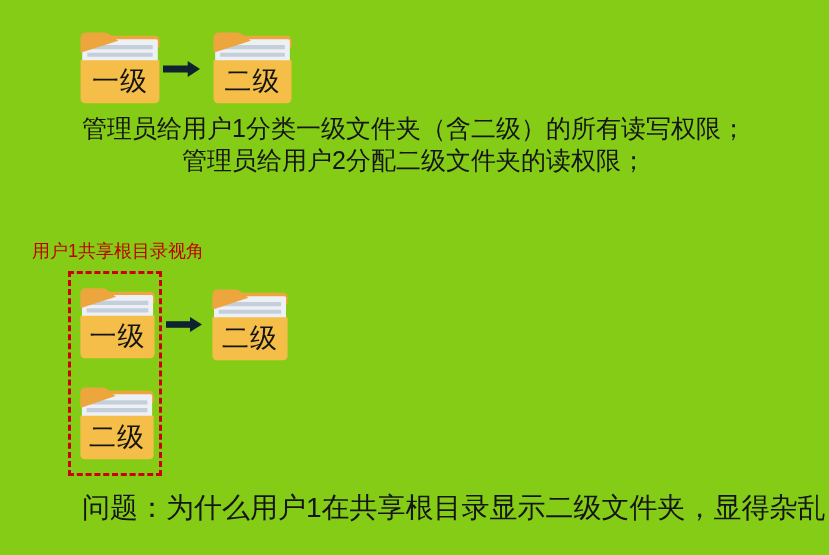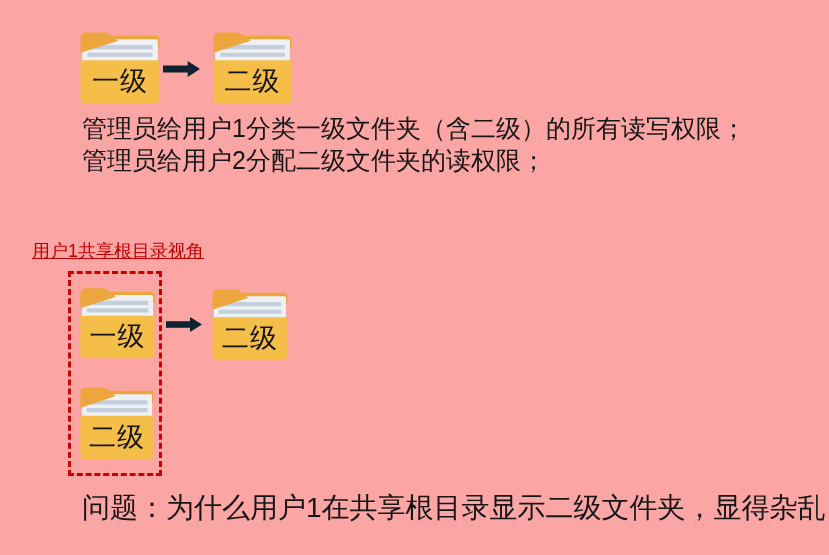--- a/index.html
+++ b/index.html
@@ -4,21 +4,21 @@
 <style>
   html, body {
     margin: 0;
     padding: 0;
     background: #ffffff;
   }
   .canvas {
     position: relative;
     width: 829px;
     height: 555px;
-    background: #fca5a5;
+    background: #84cc16;
     overflow: hidden;
     font-family: "Liberation Sans", "DejaVu Sans", sans-serif;
     color: #151515;
   }
   .folder {
     position: absolute;
   }
   .folder svg.folder-svg {
     position: absolute;
     inset: 0;
@@ -55,30 +55,30 @@
   }
   .arrow .arrow-fill { fill: var(--arrow-color, #0E2230); }
   .desc {
     position: absolute;
     left: 82px;
     top: 112px;
     font-size: 25px;
     line-height: 32px;
     white-space: nowrap;
     color: #151515;
+    text-align: center;
   }
   .red-title {
     position: absolute;
     left: 32px;
     top: 240px;
     font-size: 18px;
     line-height: 22px;
     color: var(--red-text, #C00000);
     white-space: nowrap;
-    text-decoration: underline;
   }
   .dashed-box {
     position: absolute;
     left: 68px;
     top: 271px;
     width: 94px;
     height: 205px;
     border: 3px dashed var(--red-box, #CC0000);
     box-sizing: border-box;
     background: transparent;

